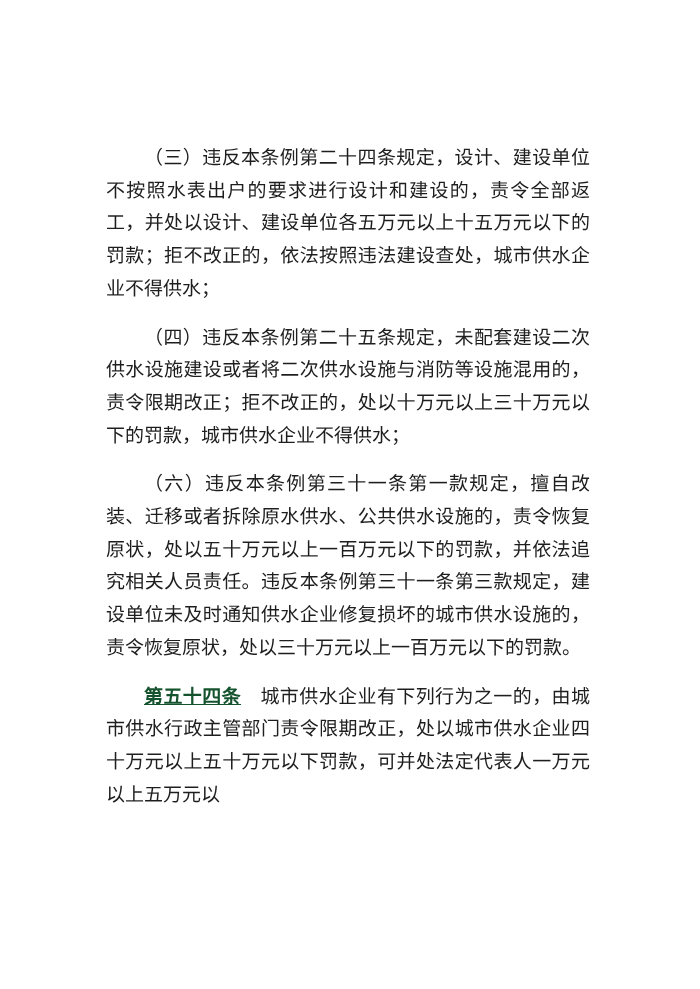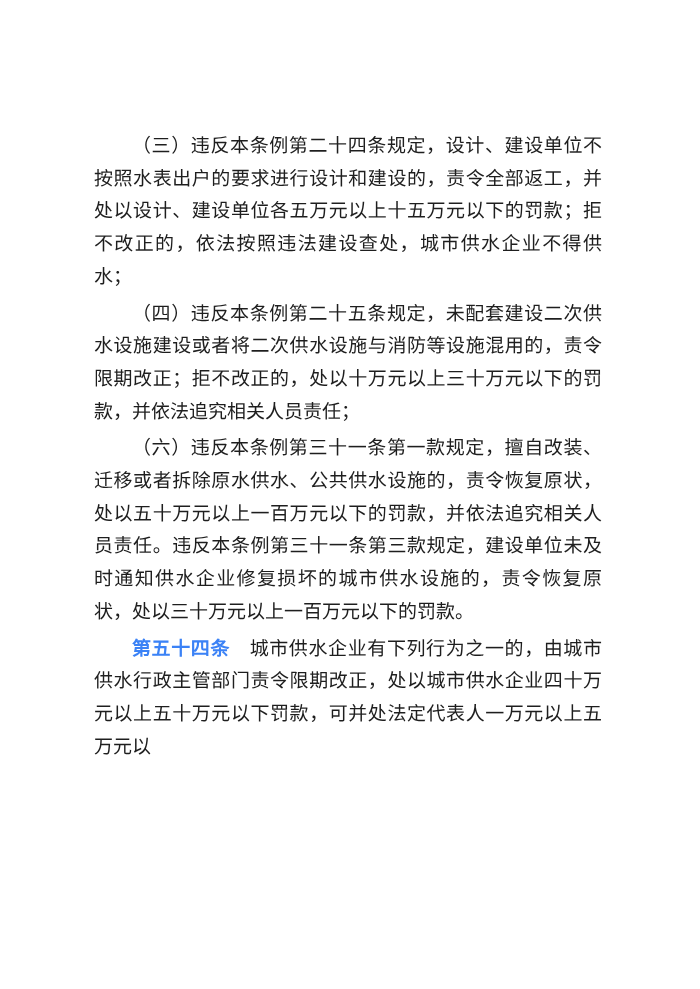--- a/index.html
+++ b/index.html
@@ -20,39 +20,40 @@
     left: 90px;
     top: 126px;
     width: 516px;
     color: #1e1e1e;
     font-size: 19px;
     line-height: 32.7px;
     text-align: justify;
     letter-spacing: 0;
   }
   .para {
-    margin: 4px;
+    margin: 16px;
     padding: 0;
     text-indent: 2em;
     word-break: break-all;
   }
   .para .lead {
     font-weight: bold;
-    color: #3b82f6;
+    color: #14532d;
+    text-decoration: underline;
   }
 </style>
 </head>
 <body>
 
 <div class="page">
   <div class="content">
 
     <p class="para"><span>（三）违反本条例第二十四条规定，设计、建设单位不按照水表出户的要求进行设计和建设的，责令全部返工，并处以设计、建设单位各五万元以上十五万元以下的罚款；拒不改正的，依法按照违法建设查处，城市供水企业不得供水；</span></p>
 
-    <p class="para"><span>（四）违反本条例第二十五条规定，未配套建设二次供水设施建设或者将二次供水设施与消防等设施混用的，责令限期改正；拒不改正的，处以十万元以上三十万元以下的罚款，并依法追究相关人员责任；</span></p>
+    <p class="para"><span>（四）违反本条例第二十五条规定，未配套建设二次供水设施建设或者将二次供水设施与消防等设施混用的，责令限期改正；拒不改正的，处以十万元以上三十万元以下的罚款，城市供水企业不得供水；</span></p>
 
 
     <p class="para"><span>（六）违反本条例第三十一条第一款规定，擅自改装、迁移或者拆除原水供水、公共供水设施的，责令恢复原状，处以五十万元以上一百万元以下的罚款，并依法追究相关人员责任。违反本条例第三十一条第三款规定，建设单位未及时通知供水企业修复损坏的城市供水设施的，责令恢复原状，处以三十万元以上一百万元以下的罚款。</span></p>
 
     <p class="para"><span class="lead">第五十四条</span><span>　城市供水企业有下列行为之一的，由城市供水行政主管部门责令限期改正，处以城市供水企业四十万元以上五十万元以下罚款，可并处法定代表人一万元以上五万元以</span></p>
 
   </div>
 </div>
 
 </body></html>

